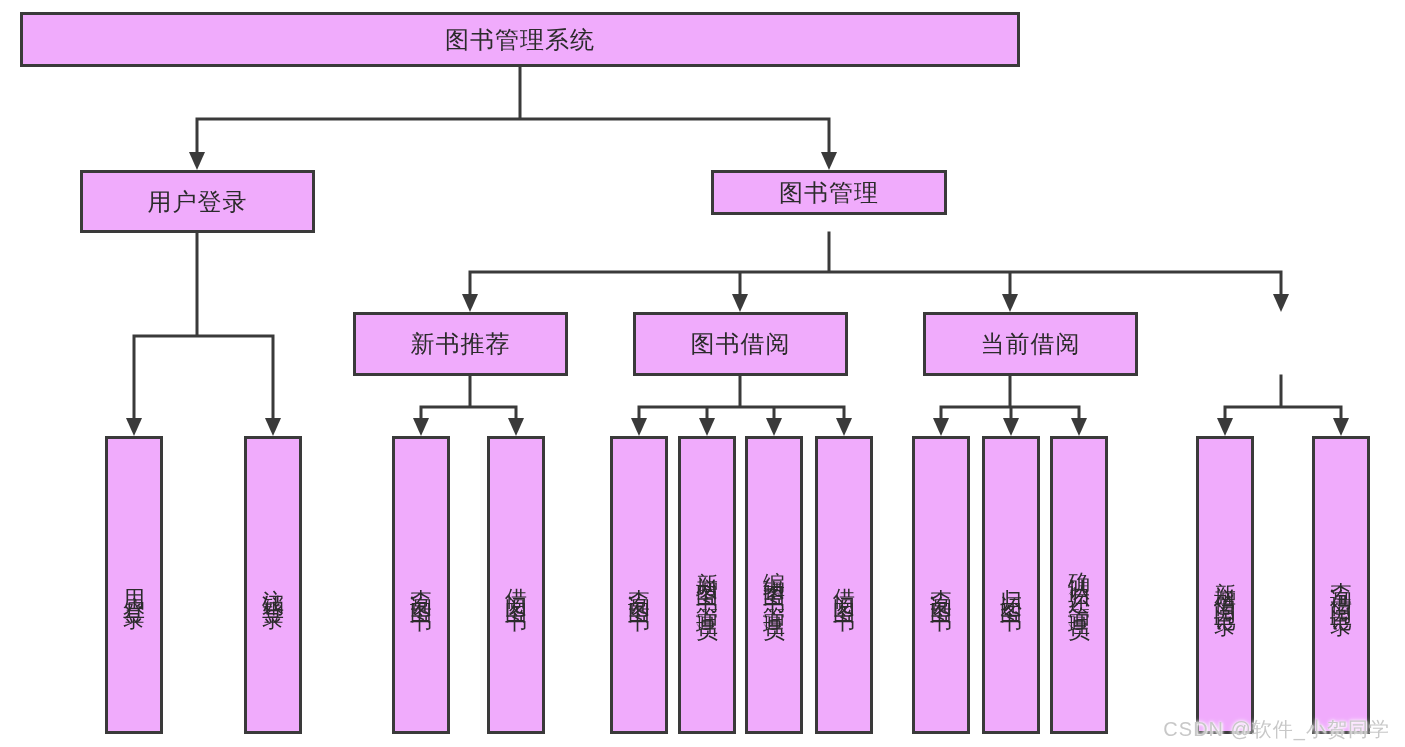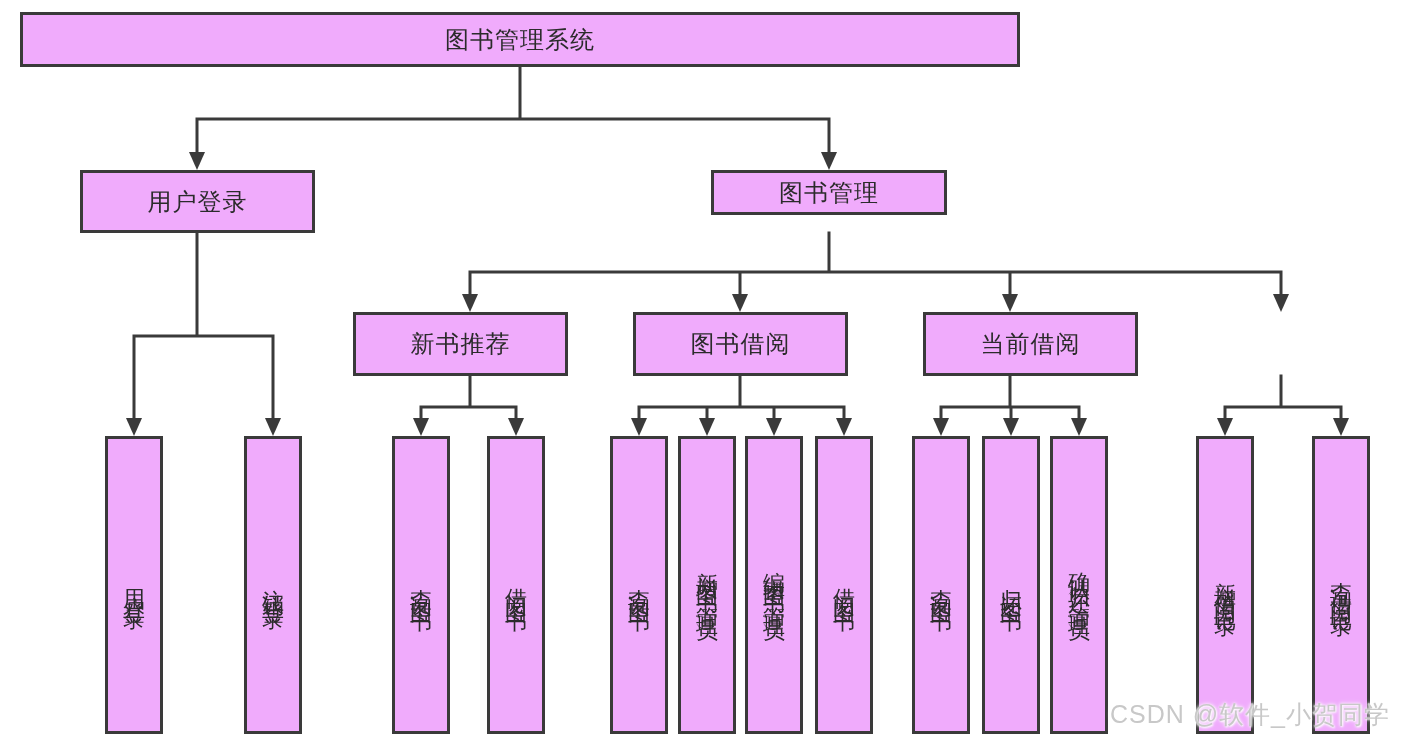--- a/index.html
+++ b/index.html
@@ -38,22 +38,22 @@
   .lf-5  { left: 610px; }
   .lf-6  { left: 678px; }
   .lf-7  { left: 745px; }
   .lf-8  { left: 815px; }
   .lf-9  { left: 912px; }
   .lf-10 { left: 982px; }
   .lf-11 { left: 1050px; }
   .lf-12 { left: 1196px; }
   .lf-13 { left: 1312px; }
   .watermark {
-    position: absolute; right: 15px; bottom: 16px; z-index: 5;
-    font-size: 25px; color: #c8c8c8; letter-spacing: 1px; white-space: nowrap;
+    position: absolute; right: 15px; bottom: 4px; z-index: 5;
+    font-size: 20px; color: #c8c8c8; letter-spacing: 1px; white-space: nowrap;
     text-shadow: 0 0 3px #ffffff, 0 0 5px #ffffff, 1px 1px 2px #ffffff;
   }
 </style>
 </head>
 <body>
 
 <div class="stage">
 
   <svg class="wires" viewBox="0 0 1405 747" xmlns="http://www.w3.org/2000/svg">
     <g stroke="#3a3a3a" stroke-width="3" fill="none" stroke-linecap="square">

